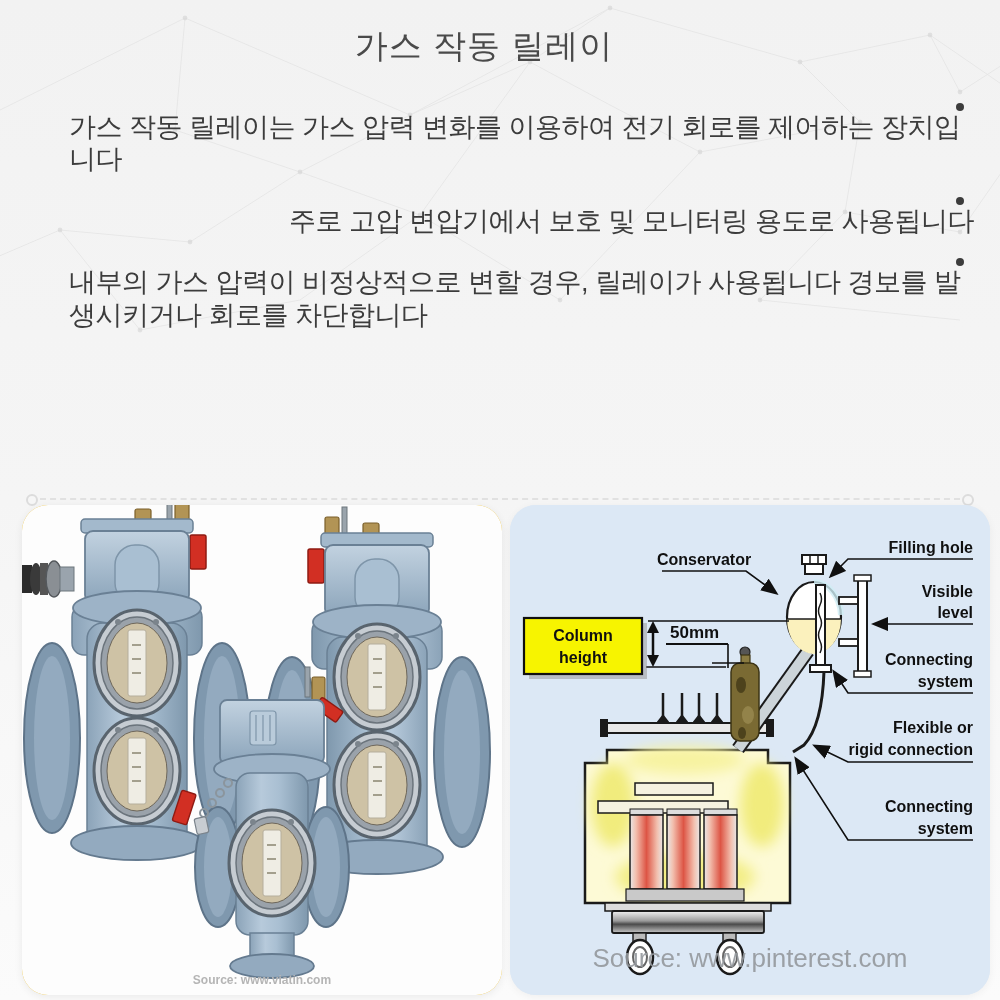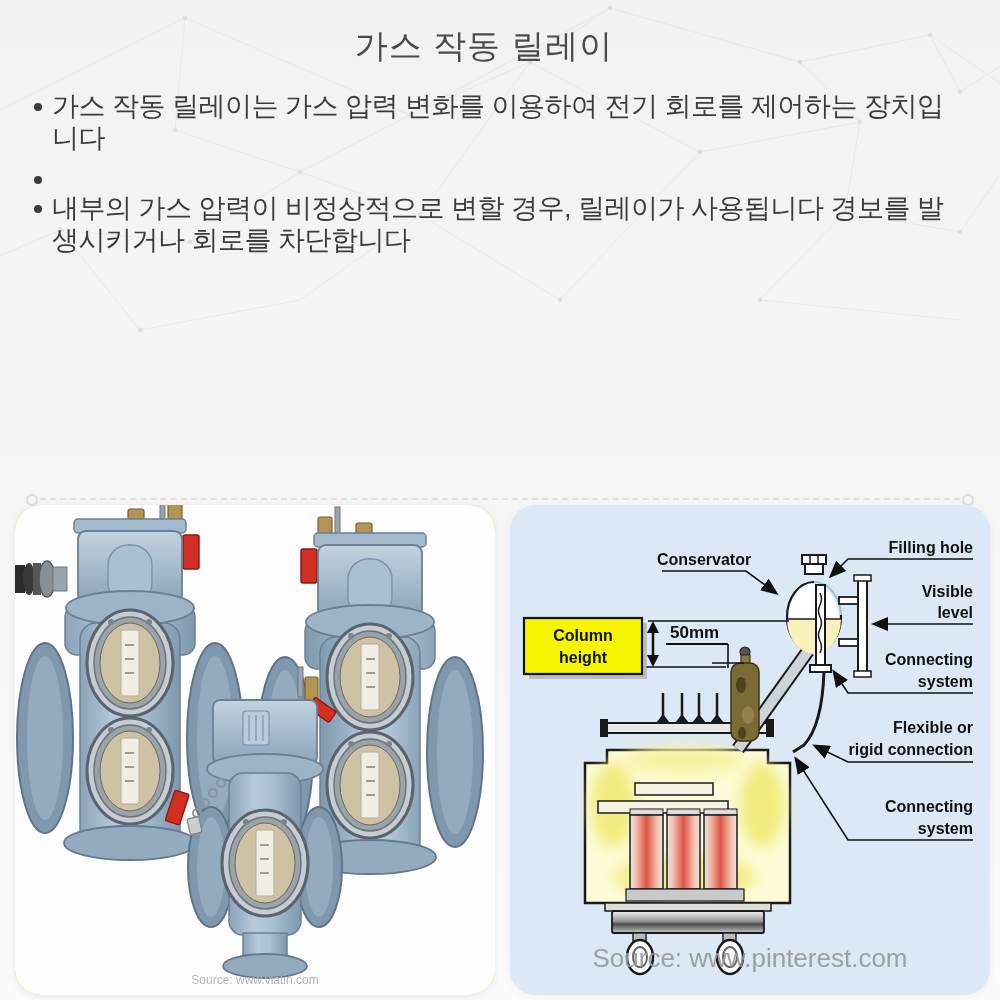--- a/index.html
+++ b/index.html
@@ -7,32 +7,32 @@
     width:1000px;height:1000px;overflow:hidden;position:relative;
     background:linear-gradient(180deg,#f2f2f2 0%,#f5f5f5 50%,#fbfbfb 100%);
     font-family:"Liberation Sans","DejaVu Sans",sans-serif;color:#3c3c3c;
   }
   .mesh{position:absolute;left:0;top:0;width:1000px;height:1000px;pointer-events:none;}
   .title{
     position:absolute;top:24px;left:0;width:968px;text-align:center;
     font-size:33px;font-weight:400;color:#4a4a4a;letter-spacing:1px;margin:0;
   }
   .bullets{position:absolute;top:90px;left:34px;width:940px;margin:0;padding:0;list-style:none;}
-  .bullets li{display:flex;align-items:flex-start;margin-bottom:8px;}
+  .bullets li{display:flex;align-items:flex-end;margin-bottom:8px;flex-direction:column;}
   .dot{flex:none;width:8px;height:8px;border-radius:50%;background:#3c3c3c;margin:13px 10px 0 0;}
   .btxt{font-size:27px;line-height:1.2;max-width:905px;letter-spacing:-0.5px;color:#3c3c3c;}
   .sep{position:absolute;top:498px;left:40px;width:920px;border-top:2px dashed #e1e1e1;}
   .sep::before,.sep::after{
     content:"";position:absolute;top:-6px;width:8px;height:8px;border-radius:50%;
     border:2px solid #dcdcdc;background:#f6f6f6;
   }
   .sep::before{left:-14px;}
   .sep::after{right:-14px;}
   .card{position:absolute;top:505px;width:480px;height:490px;border-radius:26px;overflow:hidden;}
-  .card-left{left:15px;background:#eab308;box-shadow:0 2px 8px rgba(0,0,0,.07);}
+  .card-left{left:22px;background:#eab308;box-shadow:0 2px 8px rgba(0,0,0,.07);font-weight:bold;}
   .card-right{left:510px;background:#dce8f5;box-shadow:0 2px 8px rgba(0,0,0,.05);}
   .card svg{display:block;width:480px;height:490px;}
   .dlab{font-family:"Liberation Sans",sans-serif;font-size:16px;font-weight:bold;fill:#101010;}
   .dlab-dim{font-family:"Liberation Sans",sans-serif;font-size:17px;font-weight:bold;fill:#101010;}
   .dline{stroke:#101010;stroke-width:1.6;fill:none;}
   .cap-small{font-family:"Liberation Sans",sans-serif;font-size:12px;fill:#b5b5b5;}
   .cap-big{font-family:"Liberation Sans",sans-serif;font-size:26px;fill:#94989d;opacity:.9;}
 </style>
 </head>
 <body>
@@ -74,20 +74,21 @@
 
 <h1 class="title">가스 작동 릴레이</h1>
 
 <ul class="bullets">
   <li>
     <span class="dot"></span>
     <span class="btxt">가스 작동 릴레이는 가스 압력 변화를 이용하여 전기 회로를 제어하는 장치입니다</span>
   </li>
   <li>
     <span class="dot"></span>
+    <span class="btxt">주로 고압 변압기에서 보호 및 모니터링 용도로 사용됩니다</span>
   </li>
   <li>
     <span class="dot"></span>
     <span class="btxt">내부의 가스 압력이 비정상적으로 변할 경우, 릴레이가 사용됩니다 경보를 발생시키거나 회로를 차단합니다</span>
   </li>
 </ul>
 
 <div class="sep"></div>
 
 <figure class="card card-left" style="margin:0">

